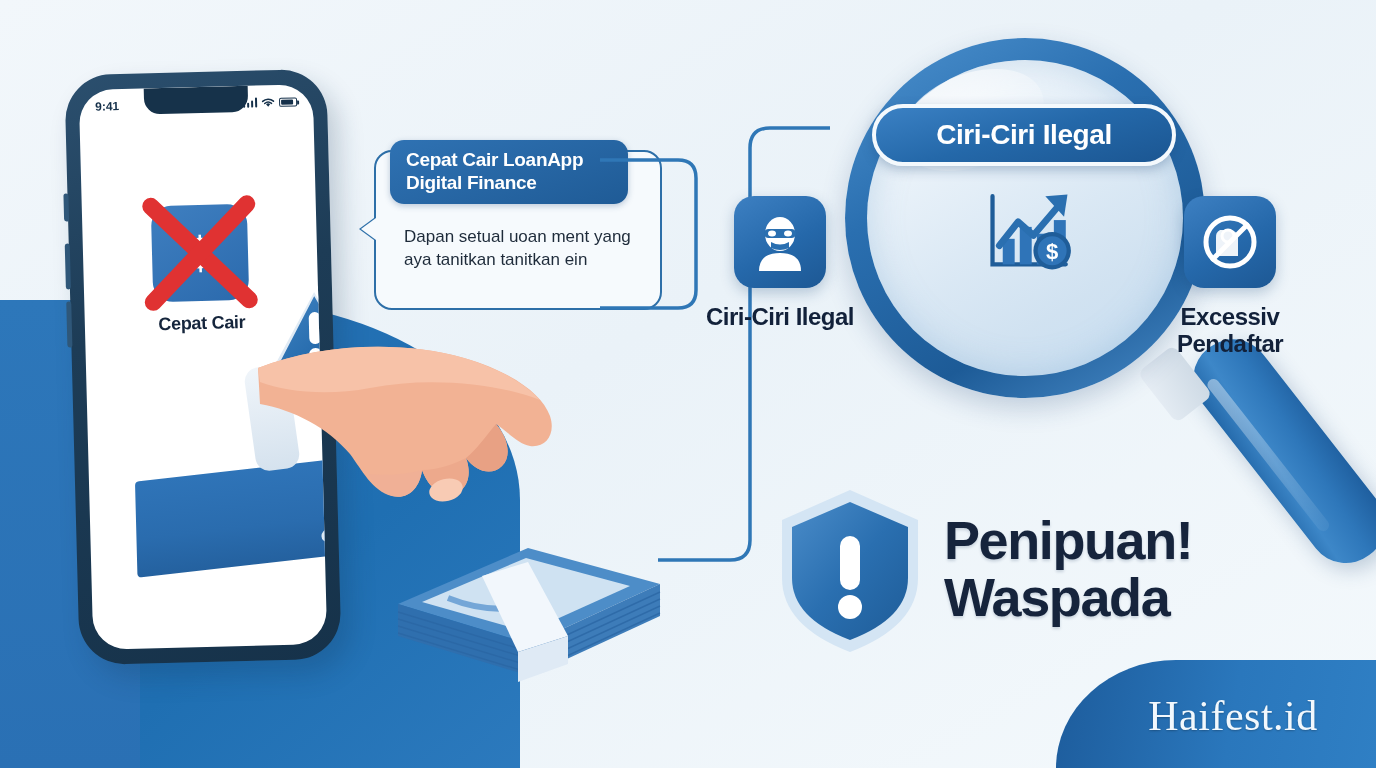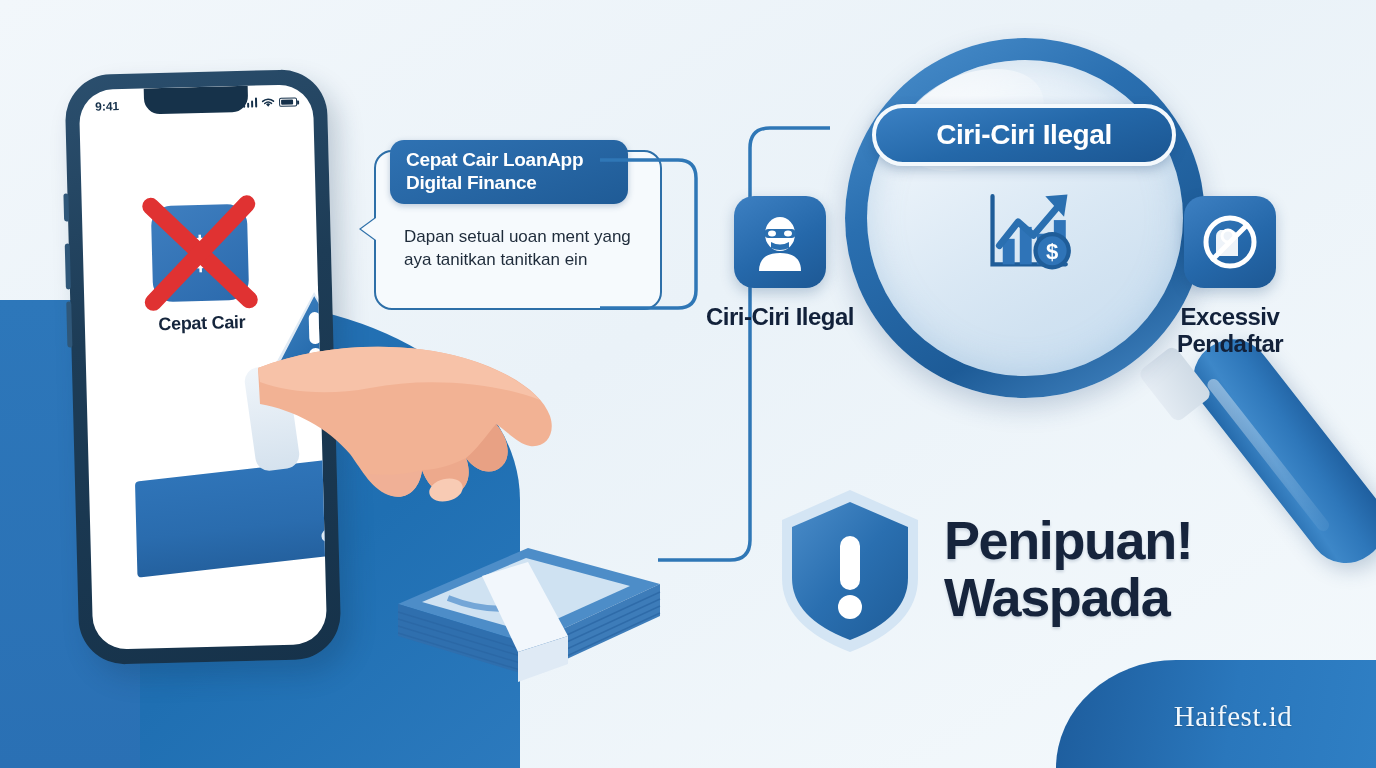--- a/index.html
+++ b/index.html
@@ -28,21 +28,21 @@
     border-top-right-radius:60px;
   }
   .br-banner{
     position:absolute; right:0; bottom:0; width:320px; height:108px;
     background:linear-gradient(100deg,#1d5c9c 0%, #2a77bc 55%, #2f7fc4 100%);
     border-top-left-radius:120px 108px;
     display:flex; align-items:center; justify-content:center;
   }
   .br-banner .brand{
     font-family:"Liberation Serif", serif;
-    color:#f2f8fd; font-size:29px; letter-spacing:.5px;
+    color:#f2f8fd; font-size:42px; letter-spacing:.5px;
     margin-left:34px; margin-top:4px;
     text-shadow:0 1px 2px rgba(0,0,0,.25);
   }
 
   
   .phone{
     position:absolute; left:72px; top:72px; width:262px; height:590px;
     background:linear-gradient(160deg,#2b4f6e 0%, #1d3c56 40%, #16324a 100%);
     border-radius:46px;
     box-shadow:10px 14px 26px rgba(20,50,80,.22);

